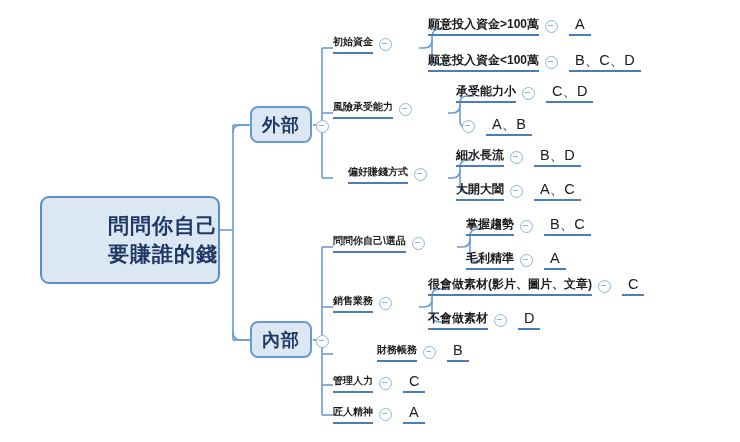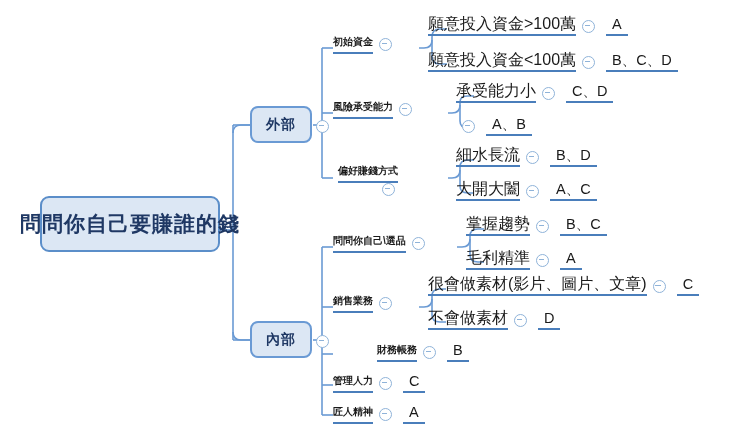--- a/index.html
+++ b/index.html
@@ -9,44 +9,44 @@
     font-family:"Liberation Sans","DejaVu Sans",sans-serif;
     overflow:hidden;
     position:relative;
   }
   #stage{position:absolute;left:0;top:0;width:740px;height:442px;}
   svg#wires{position:absolute;left:0;top:0;width:740px;height:442px;pointer-events:none;}
 
   
   .root-node{
     position:absolute;
-    left:40px;top:196px;width:180px;height:56px;
+    left:40px;top:196px;width:180px;height:88px;
     box-sizing:border-box;
     background:#dce7f4;
     border:2.5px solid #5b8ec9;
     border-radius:9px;
-    display:flex;flex-direction:row;
-    align-items:center;justify-content:center;
+    display:flex;flex-direction:column;
+    align-items:flex-end;justify-content:center;
     color:#1f3864;
     font-size:21px;font-weight:bold;
     line-height:1.35;
     letter-spacing:1px;
   }
   .root-node .ln{display:block;white-space:nowrap;}
 
   
   .pill{
     position:absolute;
     box-sizing:border-box;
     background:#dce7f4;
     border:2px solid #6a9ad4;
     border-radius:8px;
     display:flex;align-items:center;justify-content:center;
     color:#1f3864;
-    font-size:14px;font-weight:bold;
+    font-size:18px;font-weight:bold;
     letter-spacing:1px;
     width:62px;height:37px;
   }
 
   
   .node{
     position:absolute;
     display:flex;align-items:flex-end;
     white-space:nowrap;
     height:22px;
@@ -54,21 +54,21 @@
   .node .label{
     display:inline-block;
     color:#1a1a1a;
     font-size:14.5px;
     font-weight:bold;
     line-height:18px;
     border-bottom:2.5px solid #4a7ebb;
     padding-bottom:1px;
   }
   .node.l2 .label{font-size:10px;}
-  .node.l3 .label{font-size:16px;font-weight:normal;margin-top:16px;}
+  .node.l3 .label{font-size:12px;font-weight:bold;margin-top:16px;}
   .node .ans{
     display:inline-block;
     color:#1a1a1a;
     font-size:14.5px;
     font-weight:normal;
     line-height:18px;
     border-bottom:2.5px solid #4a7ebb;
     padding:0 6px 1px 6px;
     margin-left:8px;
   }
@@ -185,21 +185,21 @@
     <span class="label">承受能力小</span>
     <span class="toggle"></span>
     <span class="ans">C、D</span>
   </div>
 
   <div class="node l3" style="left:456px;top:114px;">
     <span class="toggle"></span>
     <span class="ans">A、B</span>
   </div>
 
-  <div class="node l2" style="left:338px;top:162px;flex-direction:column;">
+  <div class="node l2" style="left:348px;top:162px;">
     <span class="label">偏好賺錢方式</span>
     <span class="toggle"></span>
   </div>
 
   <div class="node l3" style="left:456px;top:179px;">
     <span class="label">大開大闔</span>
     <span class="toggle"></span>
     <span class="ans">A、C</span>
   </div>
 

